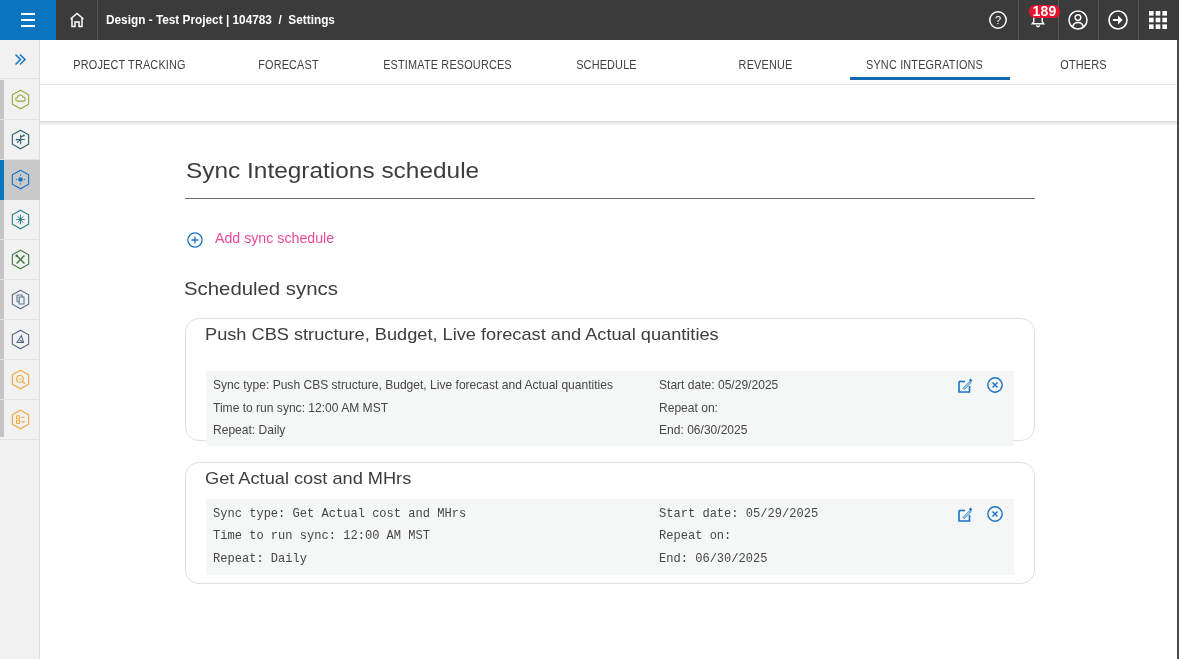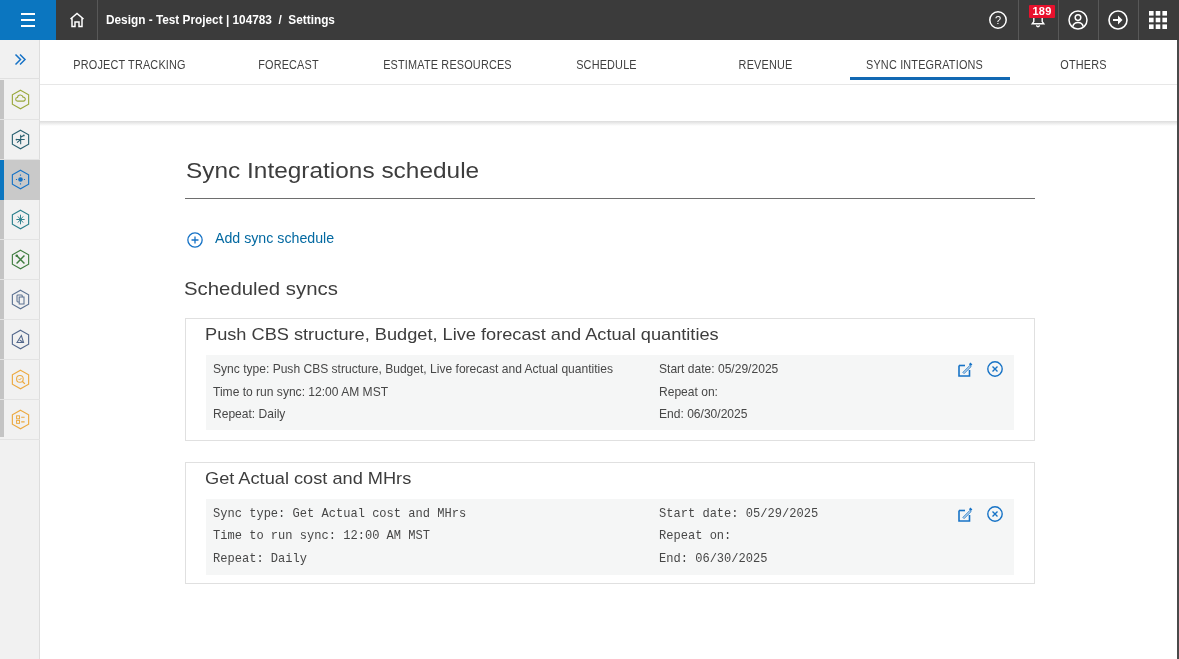--- a/index.html
+++ b/index.html
@@ -9,22 +9,22 @@
 
   
   #topbar { left:0; top:0; width:1179px; height:40px; background:#3b3b3b; }
   #burger { left:0; top:0; width:56px; height:40px; background:#0b76c0; }
   #burger .ln { position:absolute; left:21px; width:14px; height:2px; background:#fff; }
   #tb-sep1 { left:97px; top:0; width:1px; height:40px; background:#585858; }
   #crumb { left:106px; top:0; height:40px; line-height:40px; color:#ffffff;
     font-size:13.5px; font-weight:700; transform:scaleX(0.875); transform-origin:0 50%; line-height:39px; }
   .tb-sep { top:0; width:1px; height:40px; background:#585858; }
   .tb-ic { top:0; width:40px; height:40px; display:flex; align-items:center; justify-content:center; }
-  #badge { left:1029px; top:5px; background:#e8112d; color:#fff; font-size:11px; font-weight:700;
-    padding:1px 3.5px; border-radius:1px; line-height:11px; letter-spacing:0.2px; }
+  #badge { left:1029px; top:5px; background:#e8112d; color:#fff; font-size:14px; font-weight:700;
+    padding:1px 3.5px; border-radius:6px; line-height:11px; letter-spacing:0.2px; }
 
   
   #sidebar { left:0; top:40px; width:40px; height:619px; background:#f1f1f1; border-right:1px solid #ddd; }
   #expand { left:0; top:40px; width:40px; height:39px; border-bottom:1px solid #e0e0e0;
     color:#1773c6; font-size:19px; text-align:center; line-height:38px; font-weight:400;}
   .srow { left:0; width:40px; height:40px; border-bottom:1px solid #e3e3e3;
     display:flex; align-items:center; justify-content:center; }
   #srow3 { background:#c9c9c9; border-bottom:1px solid #c9c9c9; }
   #selbar { left:0; top:200px; width:4px; height:40px; background:#0b76c0; }
   #thumb { left:0; top:80px; width:4px; height:357px; background:#c4c4c4; }
@@ -36,24 +36,24 @@
   #underline { left:850px; top:76.5px; width:160px; height:3px; background:#1268b3; }
   #stripshadow { left:40px; top:121px; width:1137px; height:5px;
     background:linear-gradient(#dcdcdc, rgba(220,220,220,0)); }
 
   
   #redge { left:1177px; top:40px; width:2px; height:619px; background:#4a4a4a; }
 
   
   #h1 { left:186px; top:156.5px; font-size:22.5px; line-height:27px; color:#3d3d3d; transform:scaleX(1.085); transform-origin:0 0; white-space:nowrap; }
   #hr1 { left:185px; top:198px; width:850px; height:1px; background:#6e6e6e; }
-  #addlink { left:215px; top:230px; font-size:14.2px; line-height:17px; color:#0369a1; }
+  #addlink { left:215px; top:230px; font-size:14.2px; line-height:17px; color:#ec4899; }
   #h2 { left:184px; top:278px; font-size:18.5px; line-height:22px; color:#3d3d3d; transform:scaleX(1.10); transform-origin:0 0; white-space:nowrap; }
 
-  .card { left:185px; width:850px; border:1px solid #e0e0e0; border-radius:0; background:#fff; }
+  .card { left:185px; width:850px; border:1px solid #e0e0e0; border-radius:14px; background:#fff; }
   #card1 { top:318px; height:123px; }
   #card2 { top:461.5px; height:122px; }
   .ctitle { position:absolute; left:18.5px; font-size:17px; line-height:20px; color:#3d3d3d; transform:scaleX(1.07); transform-origin:0 0; white-space:nowrap; }
   .panel { position:absolute; left:20px; width:808px; background:#f5f6f6; }
   .prow { position:absolute; font-size:13.2px; color:#474747; line-height:22px; white-space:nowrap; transform:scaleX(0.914); transform-origin:0 0; }
 </style>
 </head>
 <body>
 <div class="abs" id="topbar"></div>
 <div class="abs" id="burger">
@@ -209,21 +209,21 @@
 <div class="abs" id="hr1"></div>
 <svg class="abs" style="left:187px;top:231.5px" width="16" height="16" viewBox="0 0 17 17">
   <circle cx="8.5" cy="8.5" r="7.6" fill="none" stroke="#1773c6" stroke-width="1.4"></circle>
   <path d="M8.5 4.8 V12.2 M4.8 8.5 H12.2" stroke="#1773c6" stroke-width="1.4"></path>
 </svg>
 <div class="abs" id="addlink">Add sync schedule</div>
 <div class="abs" id="h2">Scheduled syncs</div>
 
 <div class="abs card" id="card1">
   <div class="ctitle" style="top:6px">Push CBS structure, Budget, Live forecast and Actual quantities</div>
-  <div class="panel" style="top:36px; height:75px;">
+  <div class="panel" style="top:52px; height:75px;">
     <div class="prow" style="left:7px; top:3px;">Sync type: Push CBS structure, Budget, Live forecast and Actual quantities</div>
     <div class="prow" style="left:7px; top:25.5px;">Time to run sync: 12:00 AM MST</div>
     <div class="prow" style="left:7px; top:48px;">Repeat: Daily</div>
     <div class="prow" style="left:453px; top:3px;">Start date: 05/29/2025</div>
     <div class="prow" style="left:453px; top:25.5px;">Repeat on:</div>
     <div class="prow" style="left:453px; top:48px;">End: 06/30/2025</div>
     <svg class="editic" style="position:absolute; left:752px; top:7px;" width="15" height="15" viewBox="0 0 15 15">
       <path d="M1 3.5 V14 H11.5 V8" fill="none" stroke="#1773c6" stroke-width="1.6"></path>
       <path d="M1 3.5 H7" fill="none" stroke="#1773c6" stroke-width="1.6"></path>
       <path d="M5 10.4 L11.8 3.6 L12.9 4.7 L6.1 11.5 Z" fill="none" stroke="#1773c6" stroke-width="1"></path>

